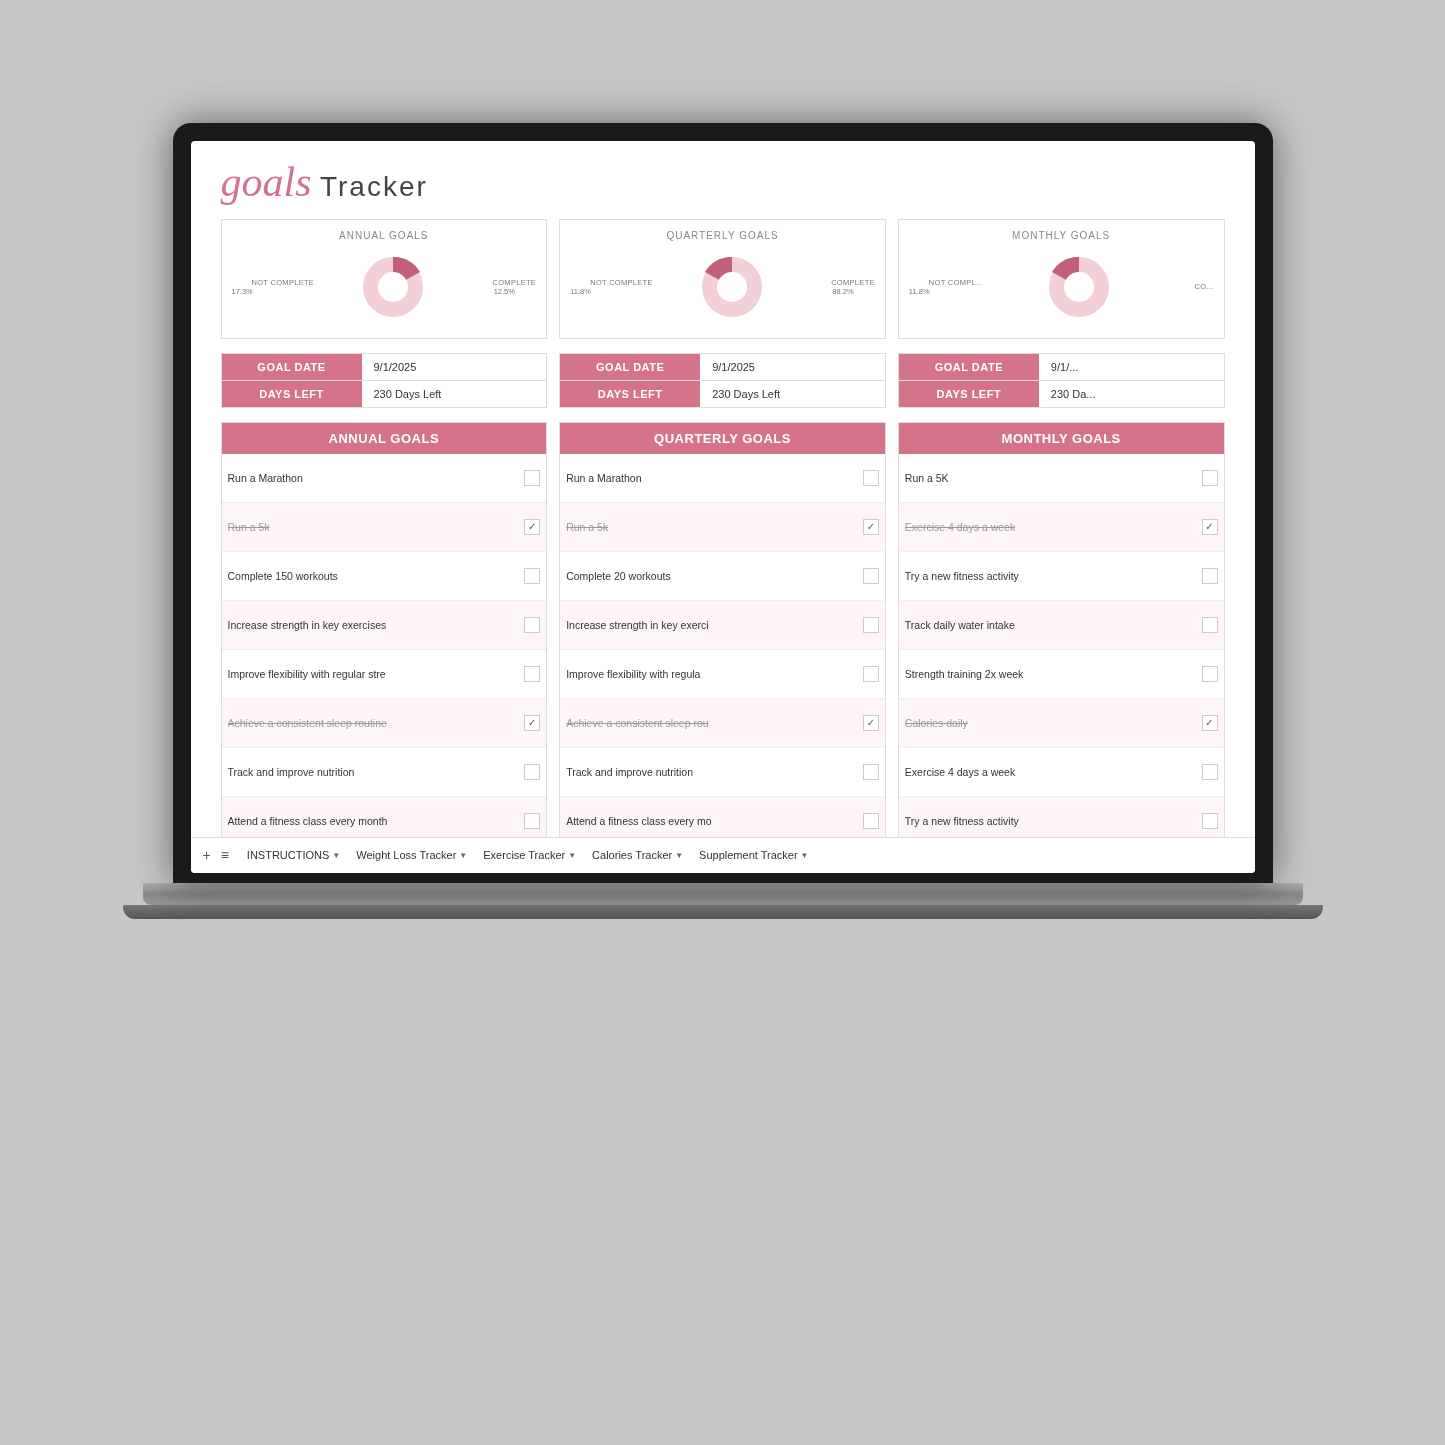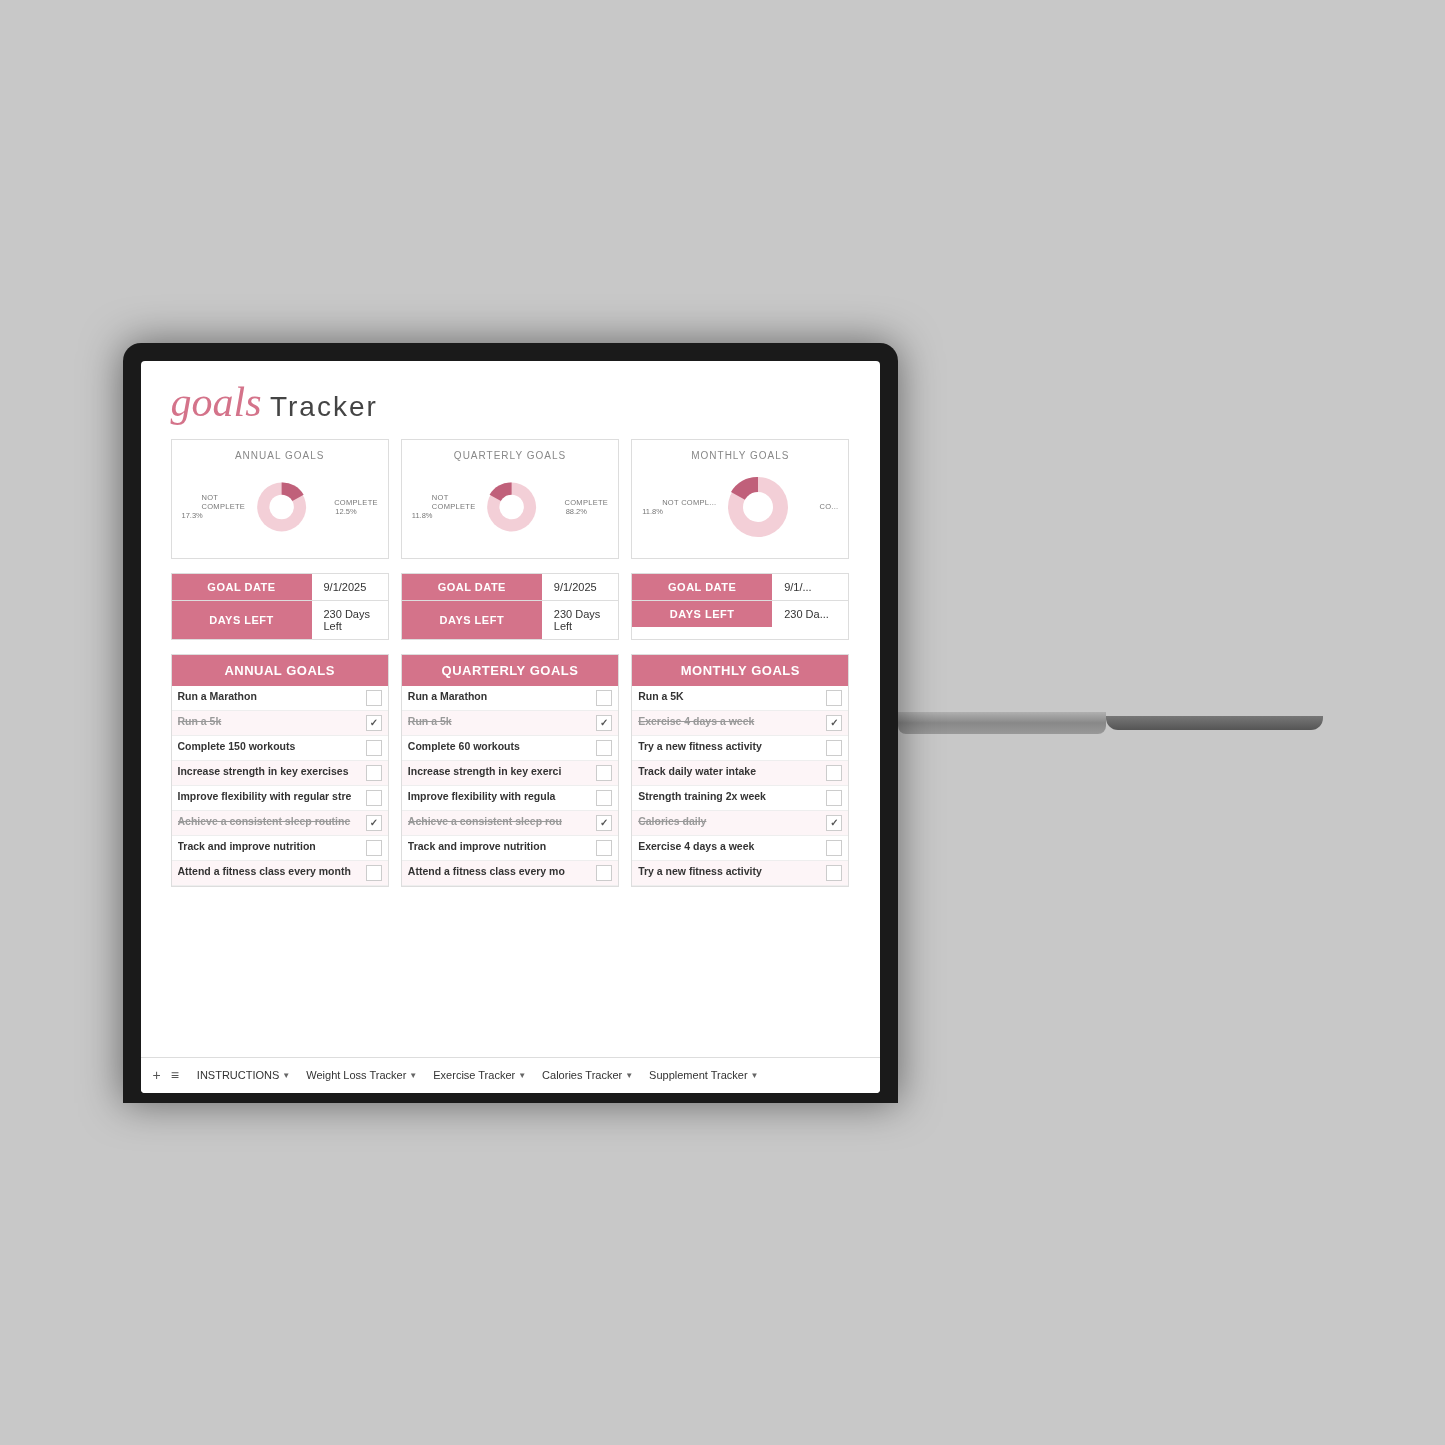--- a/index.html
+++ b/index.html
@@ -13,21 +13,21 @@
       justify-content: center;
       font-family: Arial, sans-serif;
       overflow: hidden;
     }
 
     .laptop-outer {
       width: 1200px;
       height: 1200px;
       position: relative;
       display: flex;
-      flex-direction: row;
+      flex-direction: column;
       align-items: center;
     }
 
     .laptop-screen-bezel {
       width: 1100px;
       height: 760px;
       background: #1a1a1a;
       border-radius: 18px 18px 0 0;
       padding: 18px 18px 10px 18px;
       box-shadow: 0 0 40px rgba(0,0,0,0.5);
@@ -179,24 +179,24 @@
       color: white;
       font-weight: bold;
       text-align: center;
       padding: 8px;
       font-size: 13px;
       letter-spacing: 0.5px;
     }
 
     .goals-table-row {
       display: flex;
+      align-items: center;
       border-bottom: 1px solid #eee;
-      padding: 4px 6px;
+      padding: 16px 6px;
       background: white;
-      font-weight: bold;
     }
 
     .goals-table-row:nth-child(even) {
       background: #fdf5f7;
     }
 
     .goal-text {
       flex: 1;
       font-size: 10.5px;
       color: #333;
@@ -475,21 +475,21 @@
               <div id="quarterly-goals-body">
                   <div class="goals-table-row">
                     <span class="goal-text">Run a Marathon</span>
                     <div class="goal-checkbox"></div>
                   </div>
                   <div class="goals-table-row">
                     <span class="goal-text strikethrough">Run a 5k</span>
                     <div class="goal-checkbox checked">✓</div>
                   </div>
                   <div class="goals-table-row">
-                    <span class="goal-text">Complete 60 workouts</span>
+                    <span class="goal-text">Complete 20 workouts</span>
                     <div class="goal-checkbox"></div>
                   </div>
                   <div class="goals-table-row">
                     <span class="goal-text">Increase strength in key exerci</span>
                     <div class="goal-checkbox"></div>
                   </div>
                   <div class="goals-table-row">
                     <span class="goal-text">Improve flexibility with regula</span>
                     <div class="goal-checkbox"></div>
                   </div>

